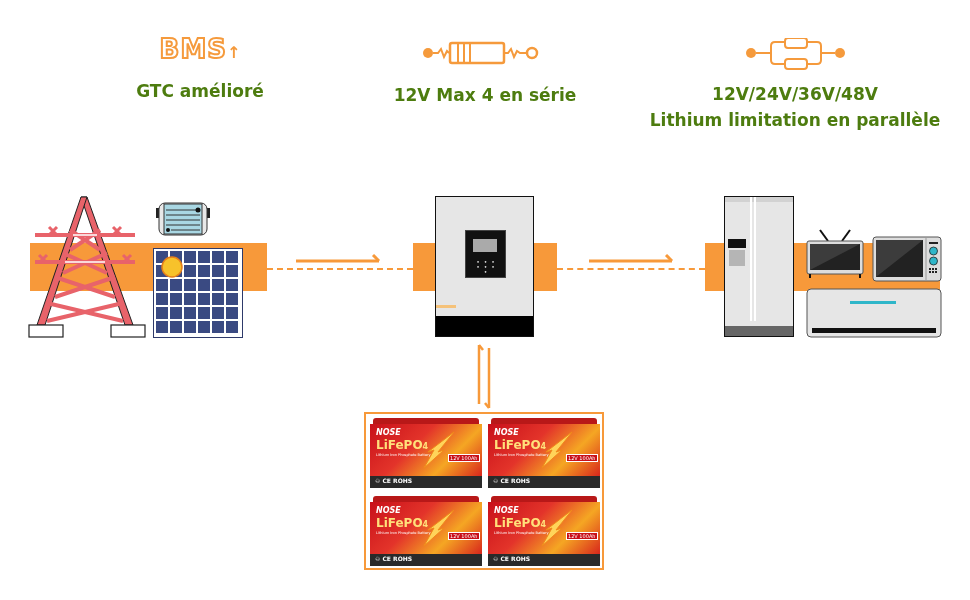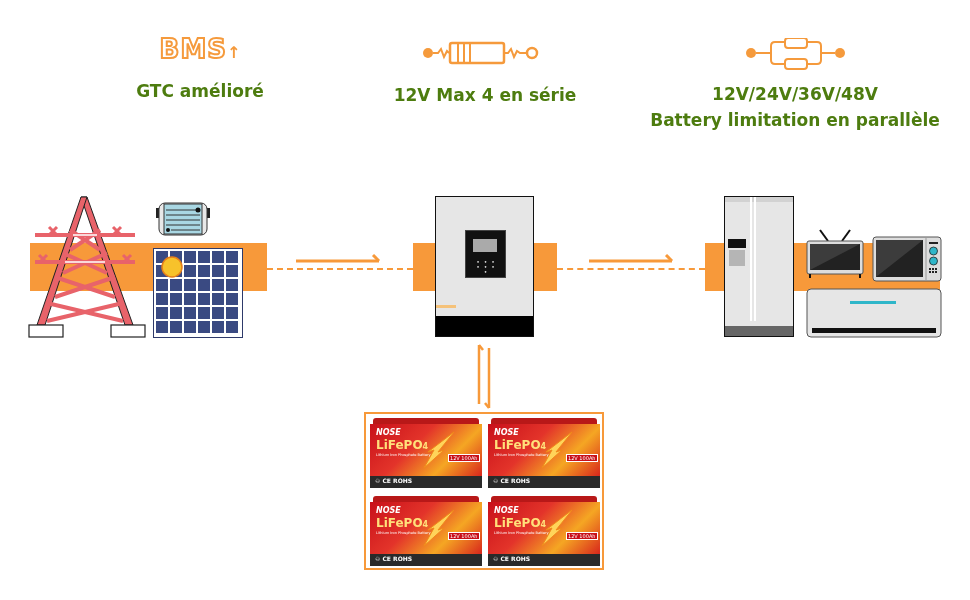--- a/index.html
+++ b/index.html
@@ -41,21 +41,21 @@
     <circle cx="106" cy="15" r="5" fill="#f59a3c"></circle>
     <line x1="111" y1="15" x2="126" y2="15" stroke="#f59a3c" stroke-width="2"></line>
     <path d="M126,8 L126,22 Q126,26 130,26 L140,26 M126,8 Q126,4 130,4 L140,4" fill="none" stroke="#f59a3c" stroke-width="2"></path>
     <rect x="140" y="0" width="22" height="10" rx="3" fill="#fff" stroke="#f59a3c" stroke-width="2"></rect>
     <rect x="140" y="21" width="22" height="10" rx="3" fill="#fff" stroke="#f59a3c" stroke-width="2"></rect>
     <path d="M162,4 L172,4 Q176,4 176,8 L176,22 Q176,26 172,26 L162,26" fill="none" stroke="#f59a3c" stroke-width="2"></path>
     <line x1="176" y1="15" x2="190" y2="15" stroke="#f59a3c" stroke-width="2"></line>
     <circle cx="195" cy="15" r="5" fill="#f59a3c"></circle>
   </svg>
   <div class="title" style="margin-top:11px;">12V/24V/36V/48V</div>
-  <div class="title">Battery limitation en parallèle</div>
+  <div class="title">Lithium limitation en parallèle</div>
 </div>
 
 <div class="abs band" style="left:30px; top:243px; width:237px; height:48px;"></div>
 <div class="abs band" style="left:413px; top:243px; width:24px; height:48px;"></div>
 <div class="abs band" style="left:532px; top:243px; width:25px; height:48px;"></div>
 <div class="abs band" style="left:705px; top:243px; width:235px; height:48px;"></div>
 
 <div class="abs dash" style="left:267px; top:268px; width:146px;"></div>
 <div class="abs dash" style="left:557px; top:268px; width:148px;"></div>
 

